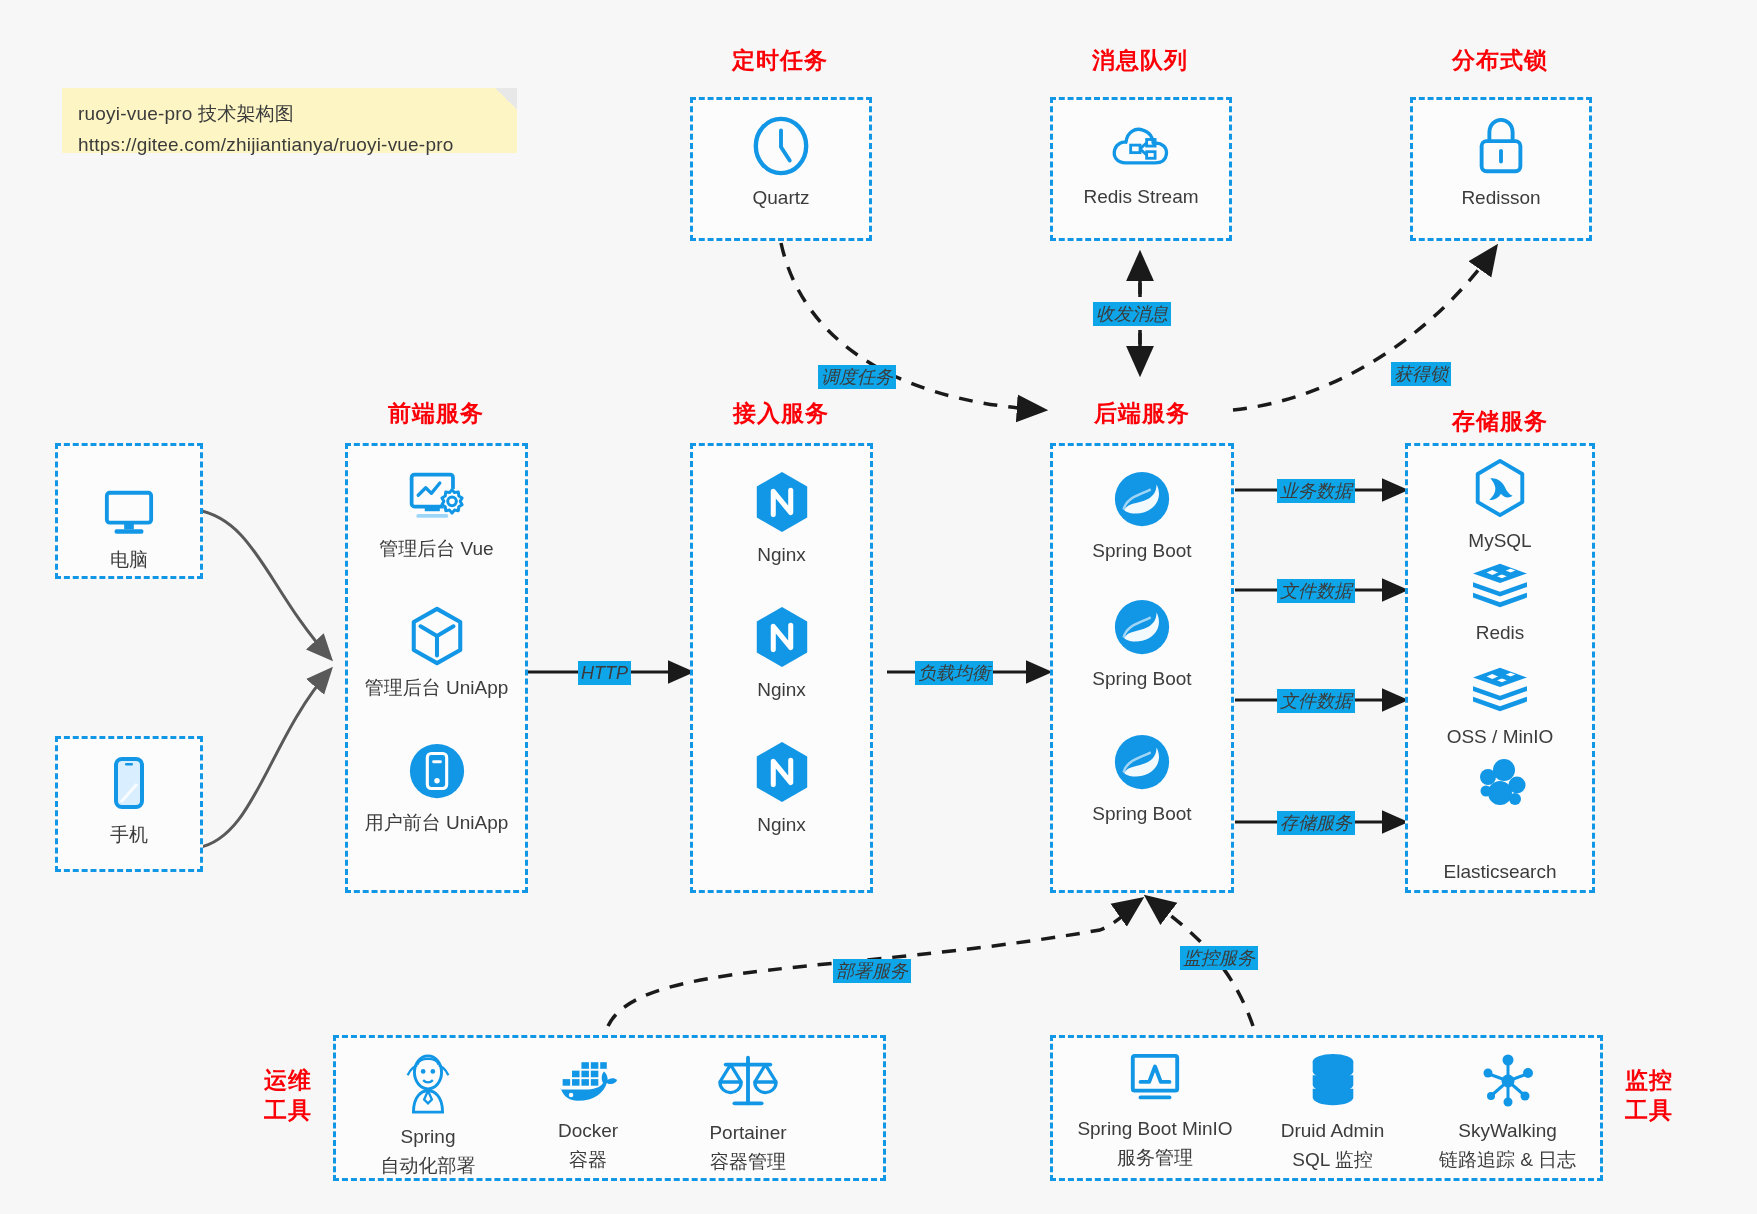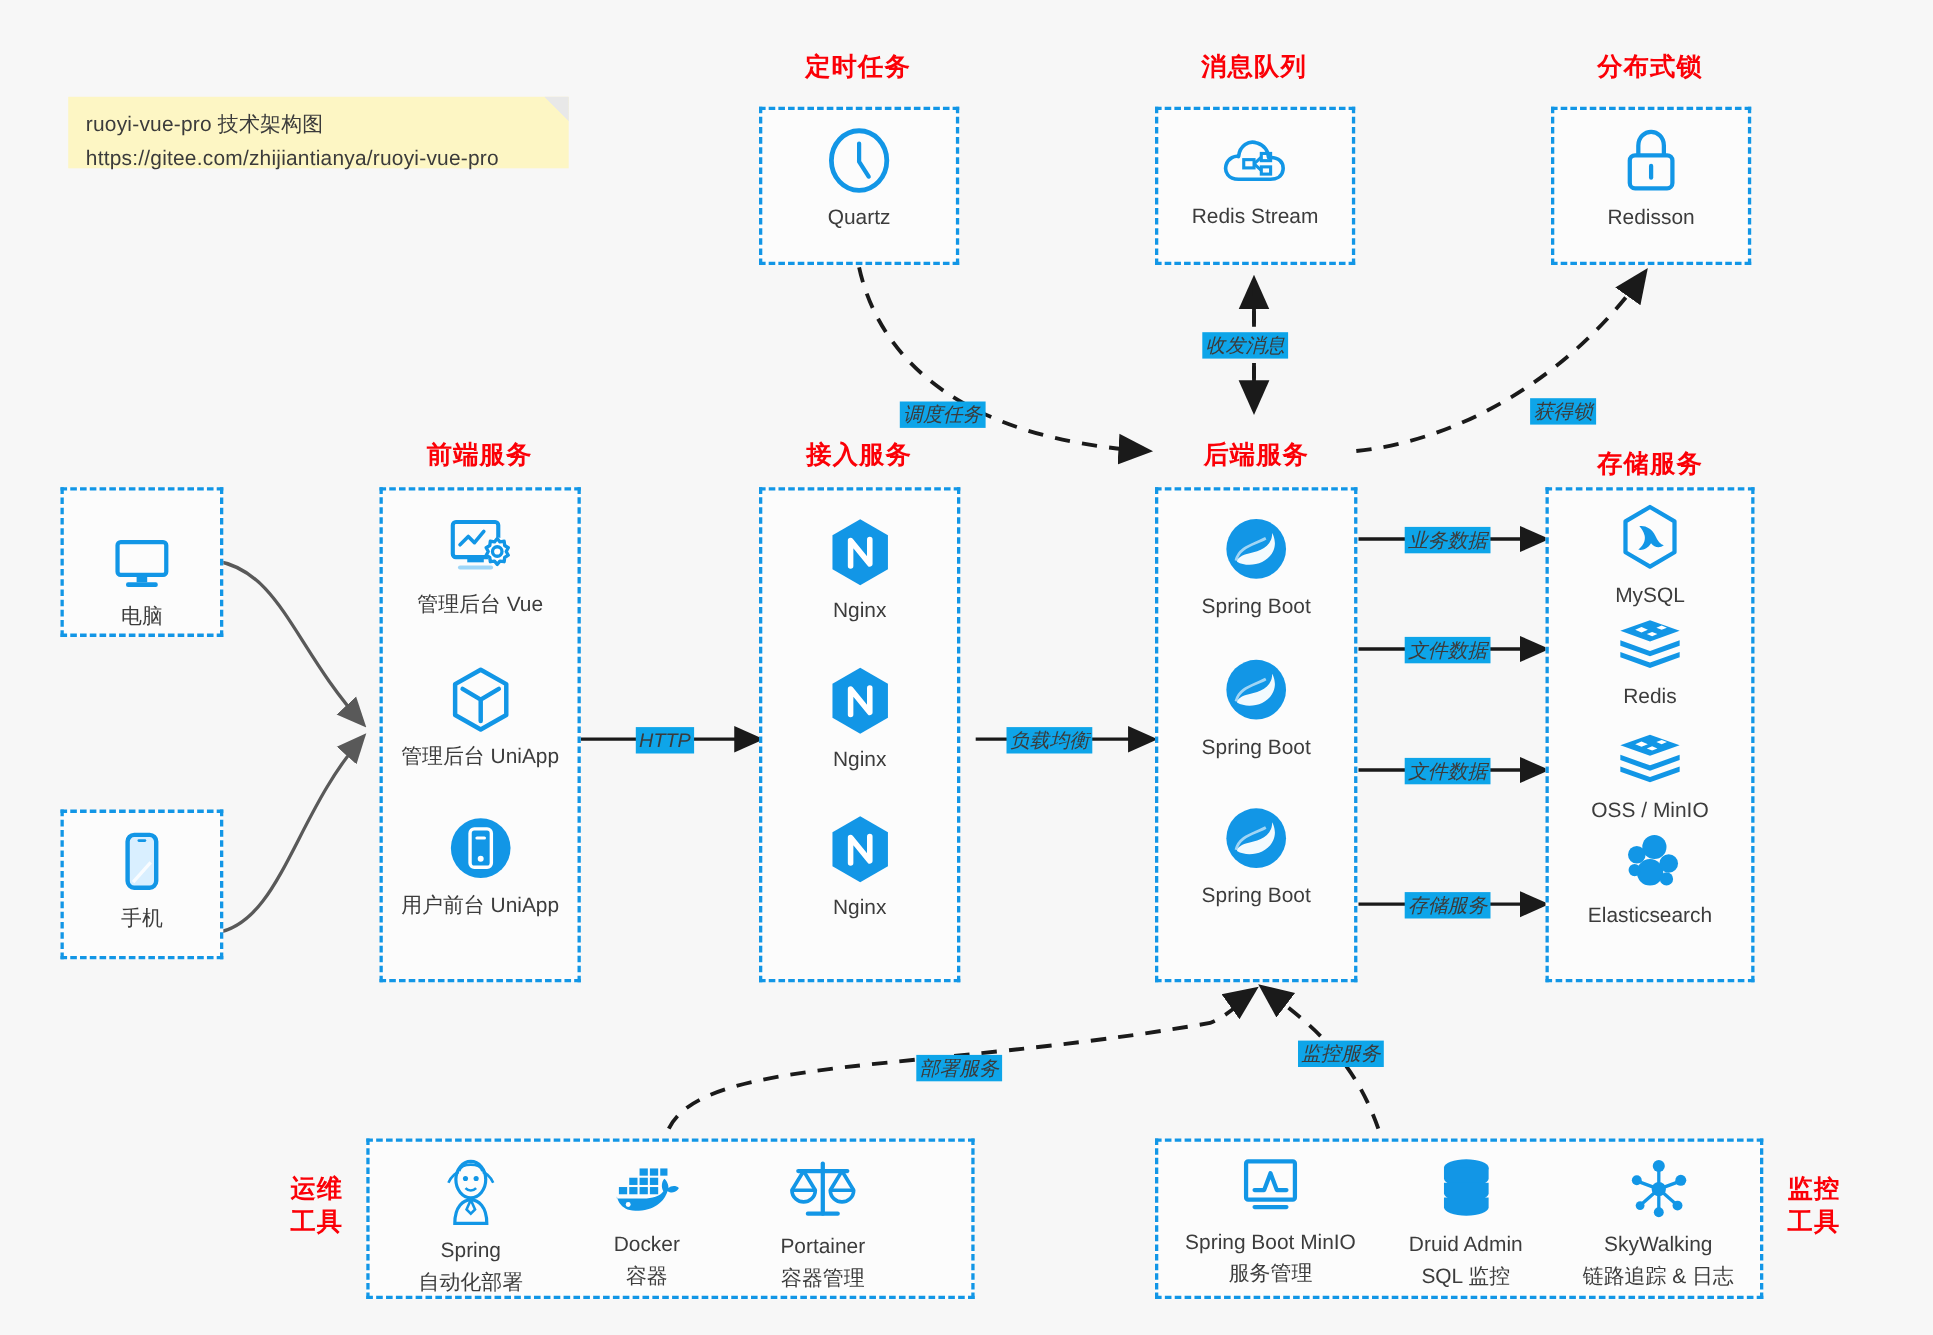--- a/index.html
+++ b/index.html
@@ -349,21 +349,21 @@
       <svg width="62" height="52" viewBox="0 0 64 54">
         <path d="M32 4 L60 14 L32 24 L4 14 Z" fill="#1296e6"></path>
         <path d="M4 23 L32 33 L60 23 L60 28 L32 38 L4 28 Z" fill="#1296e6"></path>
         <path d="M4 34 L32 44 L60 34 L60 39 L32 49 L4 39 Z" fill="#1296e6"></path>
         <path d="M18 13 l6-2.5 6 2.5 -6 2.5z M38 11 l5-2 5 2 -5 2z M29 17 l5-2 5 2 -5 2z" fill="#ffffff"></path>
       </svg>
     </span>
     <span class="lbl">OSS / MinIO</span>
   </div>
 
-  <div class="cell" style="left:1405px;top:755px;width:190px;">
+  <div class="cell" style="left:1405px;top:755px;width:190px;gap:40px;">
     <span class="ico">
       <svg width="58" height="56" viewBox="0 0 58 56">
         <circle cx="33" cy="15" r="11" fill="#1296e6"></circle>
         <circle cx="17" cy="22" r="8" fill="#1296e6"></circle>
         <circle cx="29" cy="38" r="12" fill="#1296e6"></circle>
         <circle cx="46" cy="30" r="8.5" fill="#1296e6"></circle>
         <circle cx="44" cy="44" r="6" fill="#1296e6"></circle>
         <circle cx="15" cy="36" r="5.5" fill="#1296e6"></circle>
       </svg>
     </span>

